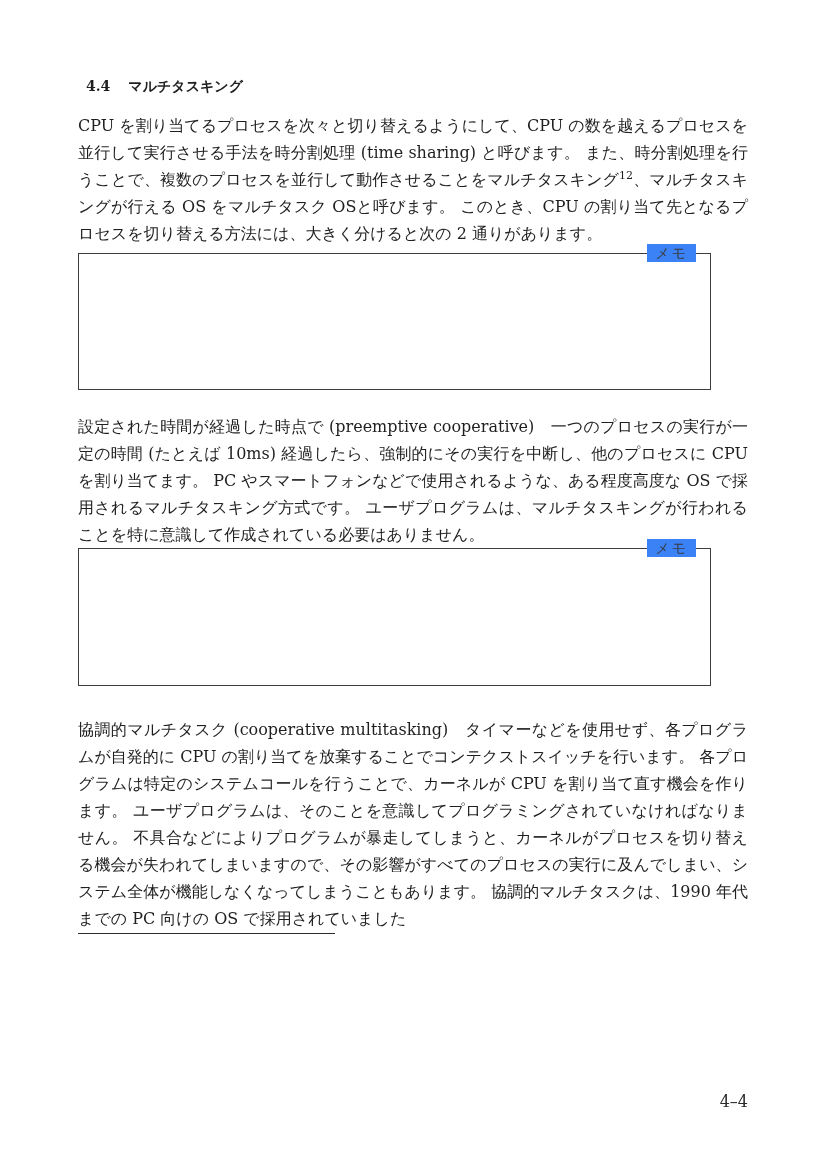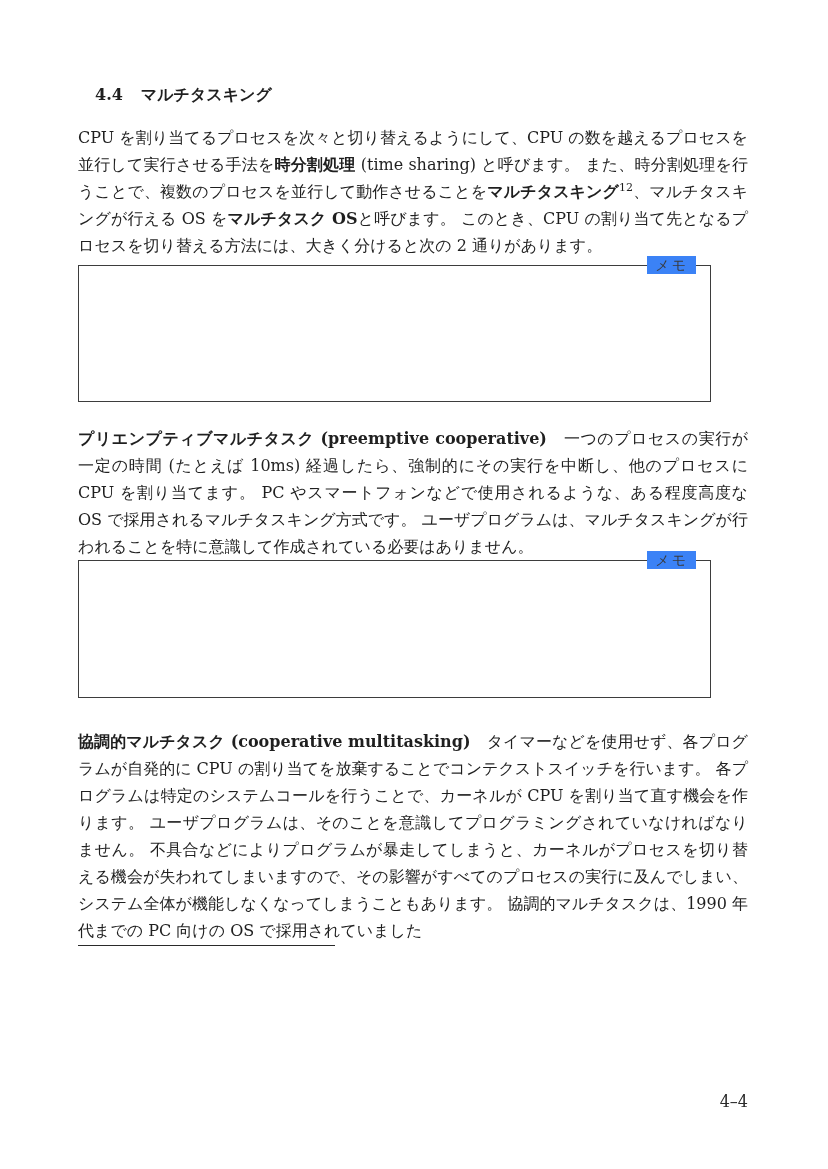--- a/index.html
+++ b/index.html
@@ -10,37 +10,37 @@
     overflow: hidden;
   }
   .page {
     box-sizing: border-box;
     position: relative;
     width: 828px; height: 1169px;
     padding: 66px 80px 0 78px;
     background: #ffffff;
   }
   .section-heading {
-    margin: 17px;
-    font-size: 16px;
+    margin: 8px;
+    font-size: 14px;
     line-height: 24px;
     font-weight: bold;
     display: flex;
     align-items: center;
   }
   .section-number { margin-right: 18px; }
   .gothic { font-family: "DejaVu Sans", "Liberation Sans", sans-serif; }
   .body-para {
     margin: 0;
     font-size: 16px;
     line-height: 27px;
     text-align: justify;
   }
   .para-intro { margin-top: 14px; }
-  .b { font-weight: bold; margin-top: 38px; }
+  .b { font-weight: normal; margin-top: 38px; }
   sup.fnref {
     font-size: 11px;
     line-height: 0;
     vertical-align: super;
   }
   .memo-box {
     box-sizing: border-box;
     position: relative;
     width: 633px;
     border: 1px solid #3d3d3d;
@@ -93,21 +93,21 @@
     <span class="section-number">4.4</span>
     <span class="section-title gothic">マルチタスキング</span>
   </h2>
 
   <p class="body-para para-intro"><span>CPU を割り当てるプロセスを次々と切り替えるようにして、CPU の数を越えるプロセスを並行して実行させる手法を</span><span class="b gothic">時分割処理</span><span> (time sharing) と呼びます。 また、時分割処理を行うことで、複数のプロセスを並行して動作させることを</span><span class="b gothic">マルチタスキング</span><sup class="fnref">12</sup><span>、マルチタスキングが行える OS を</span><span class="b gothic">マルチタスク </span><span class="b">OS</span><span>と呼びます。 このとき、CPU の割り当て先となるプロセスを切り替える方法には、大きく分けると次の 2 通りがあります。</span></p>
 
   <div class="memo-box memo-box-1">
     <span class="memo-label">メモ</span>
   </div>
 
-  <p class="body-para para-preemptive"><span class="b gothic">プリエンプティブマルチタスク</span><span class="b"> (preemptive cooperative)</span><span>　一つのプロセスの実行が一定の時間 (たとえば 10ms) 経過したら、強制的にその実行を中断し、他のプロセスに CPU を割り当てます。 PC やスマートフォンなどで使用されるような、ある程度高度な OS で採用されるマルチタスキング方式です。 ユーザプログラムは、マルチタスキングが行われることを特に意識して作成されている必要はありません。</span></p>
+  <p class="body-para para-preemptive"><span class="b gothic">設定された時間が経過した時点で</span><span class="b"> (preemptive cooperative)</span><span>　一つのプロセスの実行が一定の時間 (たとえば 10ms) 経過したら、強制的にその実行を中断し、他のプロセスに CPU を割り当てます。 PC やスマートフォンなどで使用されるような、ある程度高度な OS で採用されるマルチタスキング方式です。 ユーザプログラムは、マルチタスキングが行われることを特に意識して作成されている必要はありません。</span></p>
 
 
   <div class="memo-box memo-box-2">
     <span class="memo-label">メモ</span>
   </div>
 
   <p class="body-para para-cooperative"><span class="b gothic">協調的マルチタスク</span><span class="b"> (cooperative multitasking)</span><span>　タイマーなどを使用せず、各プログラムが自発的に CPU の割り当てを放棄することでコンテクストスイッチを行います。 各プログラムは特定のシステムコールを行うことで、カーネルが CPU を割り当て直す機会を作ります。 ユーザプログラムは、そのことを意識してプログラミングされていなければなりません。 不具合などによりプログラムが暴走してしまうと、カーネルがプロセスを切り替える機会が失われてしまいますので、その影響がすべてのプロセスの実行に及んでしまい、システム全体が機能しなくなってしまうこともあります。 協調的マルチタスクは、1990 年代までの PC 向けの OS で採用されていました</span></p>
 
   <div class="footnote-area">
     <div class="footnote-rule"></div>

